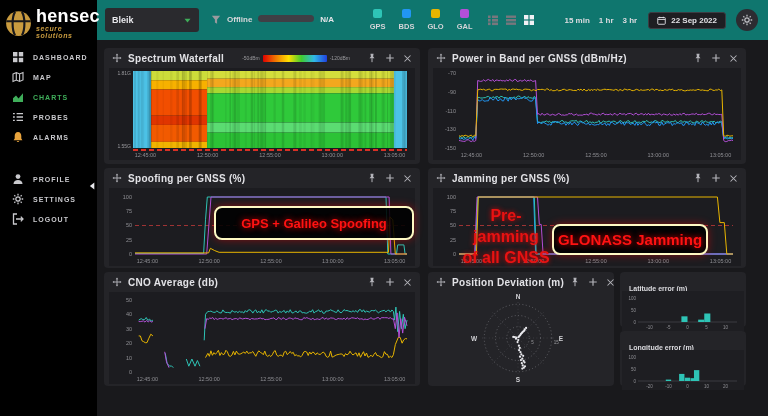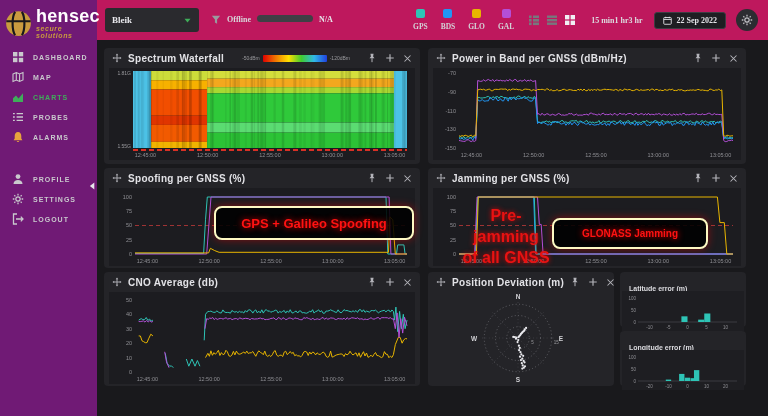--- a/index.html
+++ b/index.html
@@ -1,47 +1,47 @@
 <!DOCTYPE html>
 <html><head>
 <meta charset="utf-8">
 <style>
   html,body{margin:0;padding:0;background:#0e0e10;}
   body{font-family:"Liberation Sans","DejaVu Sans",sans-serif;}
   .app{position:relative;width:768px;height:416px;background:#19191c;overflow:hidden;}
 
   
-  .sidebar{position:absolute;left:0;top:0;width:97px;height:416px;background:#701a75;z-index:3;}
+  .sidebar{position:absolute;left:0;top:0;width:97px;height:416px;background:#000000;z-index:3;}
   .brand{display:flex;align-items:center;gap:4px;padding:8px 2px 2px 5px;}
   .brand-txt{display:flex;flex-direction:column;}
   .brand-name{font-size:18px;font-weight:bold;color:#ffffff;line-height:0.9;letter-spacing:0.3px;}
   .brand-tag{font-size:7px;font-weight:bold;font-style:italic;color:#c99b3f;letter-spacing:0.6px;margin-top:1px;}
   .menu{margin-top:6px;}
   .side-item{display:flex;align-items:center;gap:9px;padding:4px 0 4px 12px;color:#c9c9cd;cursor:pointer;}
   .side-item .lbl{font-size:7px;font-weight:bold;letter-spacing:1px;}
   .side-item.active{color:#3fae5a;}
   .menu-gap{height:22px;}
   .collapse{position:absolute;right:1px;top:182px;color:#e8e8ec;}
 
   
-  .topbar{position:absolute;left:97px;top:0;width:671px;height:40px;background:#be185d;display:flex;align-items:center;padding:0 10px 0 8px;box-sizing:border-box;z-index:2;font-family:Liberation Serif, serif;}
+  .topbar{position:absolute;left:97px;top:0;width:671px;height:40px;background:#0f766e;display:flex;align-items:center;padding:0 10px 0 8px;box-sizing:border-box;z-index:2;}
   .site-select{width:94px;height:24px;background:#2a2a2e;border-radius:3px;display:flex;align-items:center;padding:0 7px;box-sizing:border-box;font-size:9px;font-weight:bold;color:#e8e8ec;cursor:pointer;}
   .site-select .caret{margin-left:auto;color:#3fae5a;display:flex;}
   .offline-group{display:flex;gap:6px;margin-left:12px;color:#9a9a9e;}
   .offline-lbl{font-size:8px;font-weight:bold;color:#d8d8dc;}
   .pill{width:56px;height:7px;border-radius:4px;background:#3f3f45;cursor:pointer;}
   .offline-val{font-size:8px;font-weight:bold;color:#e6e6ea;}
   .legend{display:flex;gap:13px;margin-left:auto;}
   .legend-item{display:flex;align-items:center;gap:4px;cursor:pointer;flex-direction:column;}
   .legend-item .sw{width:9px;height:9px;border-radius:2px;}
   .legend-item .lg{font-size:7.5px;font-weight:bold;color:#d4d4d8;}
   .views{display:flex;gap:6px;margin-left:14px;align-items:center;}
   .views .vw{color:#77777d;display:flex;cursor:pointer;}
   .views .vw.active{color:#f0f0f4;}
-  .ranges{display:flex;margin-left:15px;text-align:center;}
+  .ranges{display:flex;gap:9px;margin-left:30px;text-align:center;}
   .ranges .rg{font-size:8px;font-weight:bold;color:#dcdce0;cursor:pointer;}
   .datebox{margin-left:11px;display:flex;align-items:center;gap:5px;border:1px solid #3c3c42;background:#1e1e22;border-radius:3px;padding:3px 8px;font-size:8px;font-weight:bold;color:#e2e2e6;cursor:pointer;}
   .gearbtn{margin-left:10px;width:22px;height:22px;border-radius:50%;background:#2c2c31;display:flex;align-items:center;justify-content:center;color:#bdbdc2;cursor:pointer;}
 
   
   .content{position:absolute;left:97px;top:40px;width:671px;height:376px;background:#19191c;}
   .panel{position:absolute;background:#242428;border-radius:4px;}
   .phead{height:20px;display:flex;align-items:center;gap:6px;padding:0 8px;color:#b4b4ba;}
   .ptitle{font-size:10px;font-weight:bold;color:#e2e2e6;letter-spacing:0.3px;white-space:nowrap;}
   .ptools{margin-left:auto;display:flex;align-items:center;gap:8px;}
@@ -50,21 +50,21 @@
   .ptitle-sm{font-size:7px;font-weight:bold;color:#dcdce0;}
   svg.chart{display:block;margin:0 auto;}
   .wscale{display:flex;align-items:center;gap:3px;margin-left:12px;}
   .wscale .bar{width:64px;height:7px;border-radius:1px;background:linear-gradient(90deg,#e00000,#f07800,#ffe000,#40cc30,#30b8e8,#2040e0);}
   .wscale .sl{font-size:5px;color:#9a9a9e;}
 
   
   .anno-box{position:absolute;border:2px solid #fef9c3;border-radius:8px;background:rgba(0,0,0,0.88);color:#ff1212;font-weight:bold;display:flex;align-items:center;justify-content:center;text-shadow:0 0 6px rgba(255,0,0,0.9);box-shadow:0 0 9px rgba(255,0,0,0.45);white-space:nowrap;}
   .anno-txt{position:absolute;color:#e81212;font-weight:bold;text-align:center;white-space:pre-line;text-shadow:0 0 5px rgba(255,0,0,0.85);}
   #spoof-box{left:110px;top:38px;width:196px;height:30px;font-size:13px;}
-  #jam-box{left:124px;top:50px;width:152px;height:27px;font-size:10px;}
+  #jam-box{left:124px;top:56px;width:152px;height:27px;font-size:15px;}
   #jam-txt{left:32px;top:38px;width:92px;font-size:16px;line-height:1.3;}
 </style>
 </head>
 <body>
 
 <div class="app">
 
   <div class="topbar">
     <div class="site-select">
       <span>Bleik</span>

